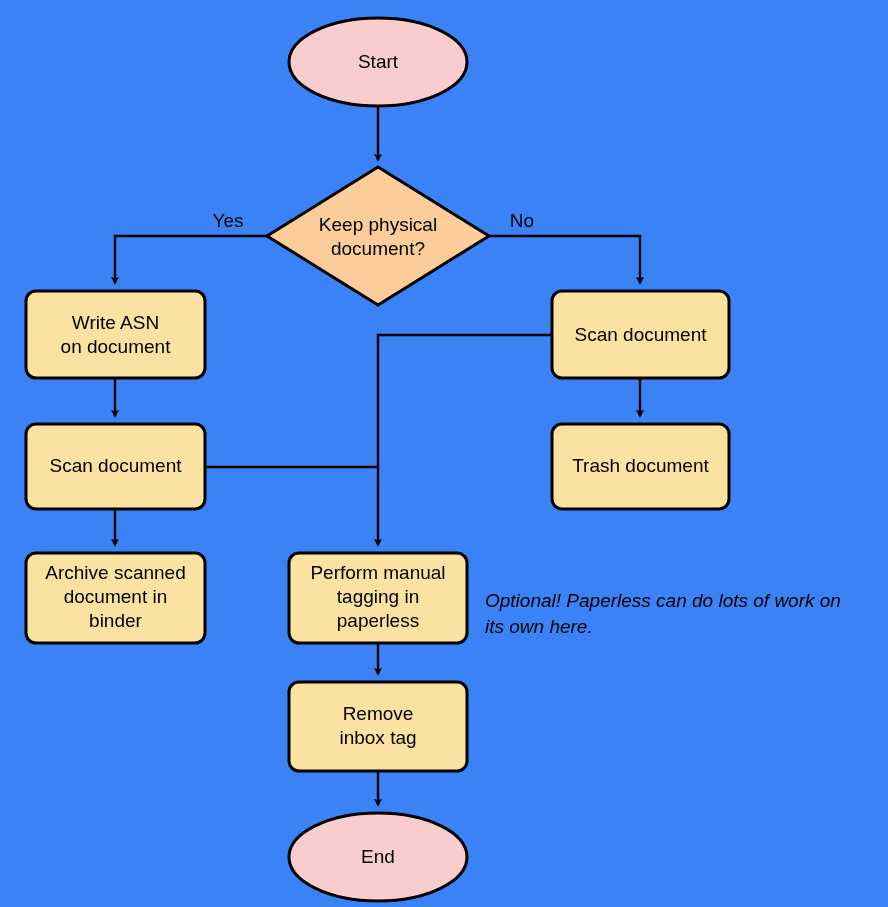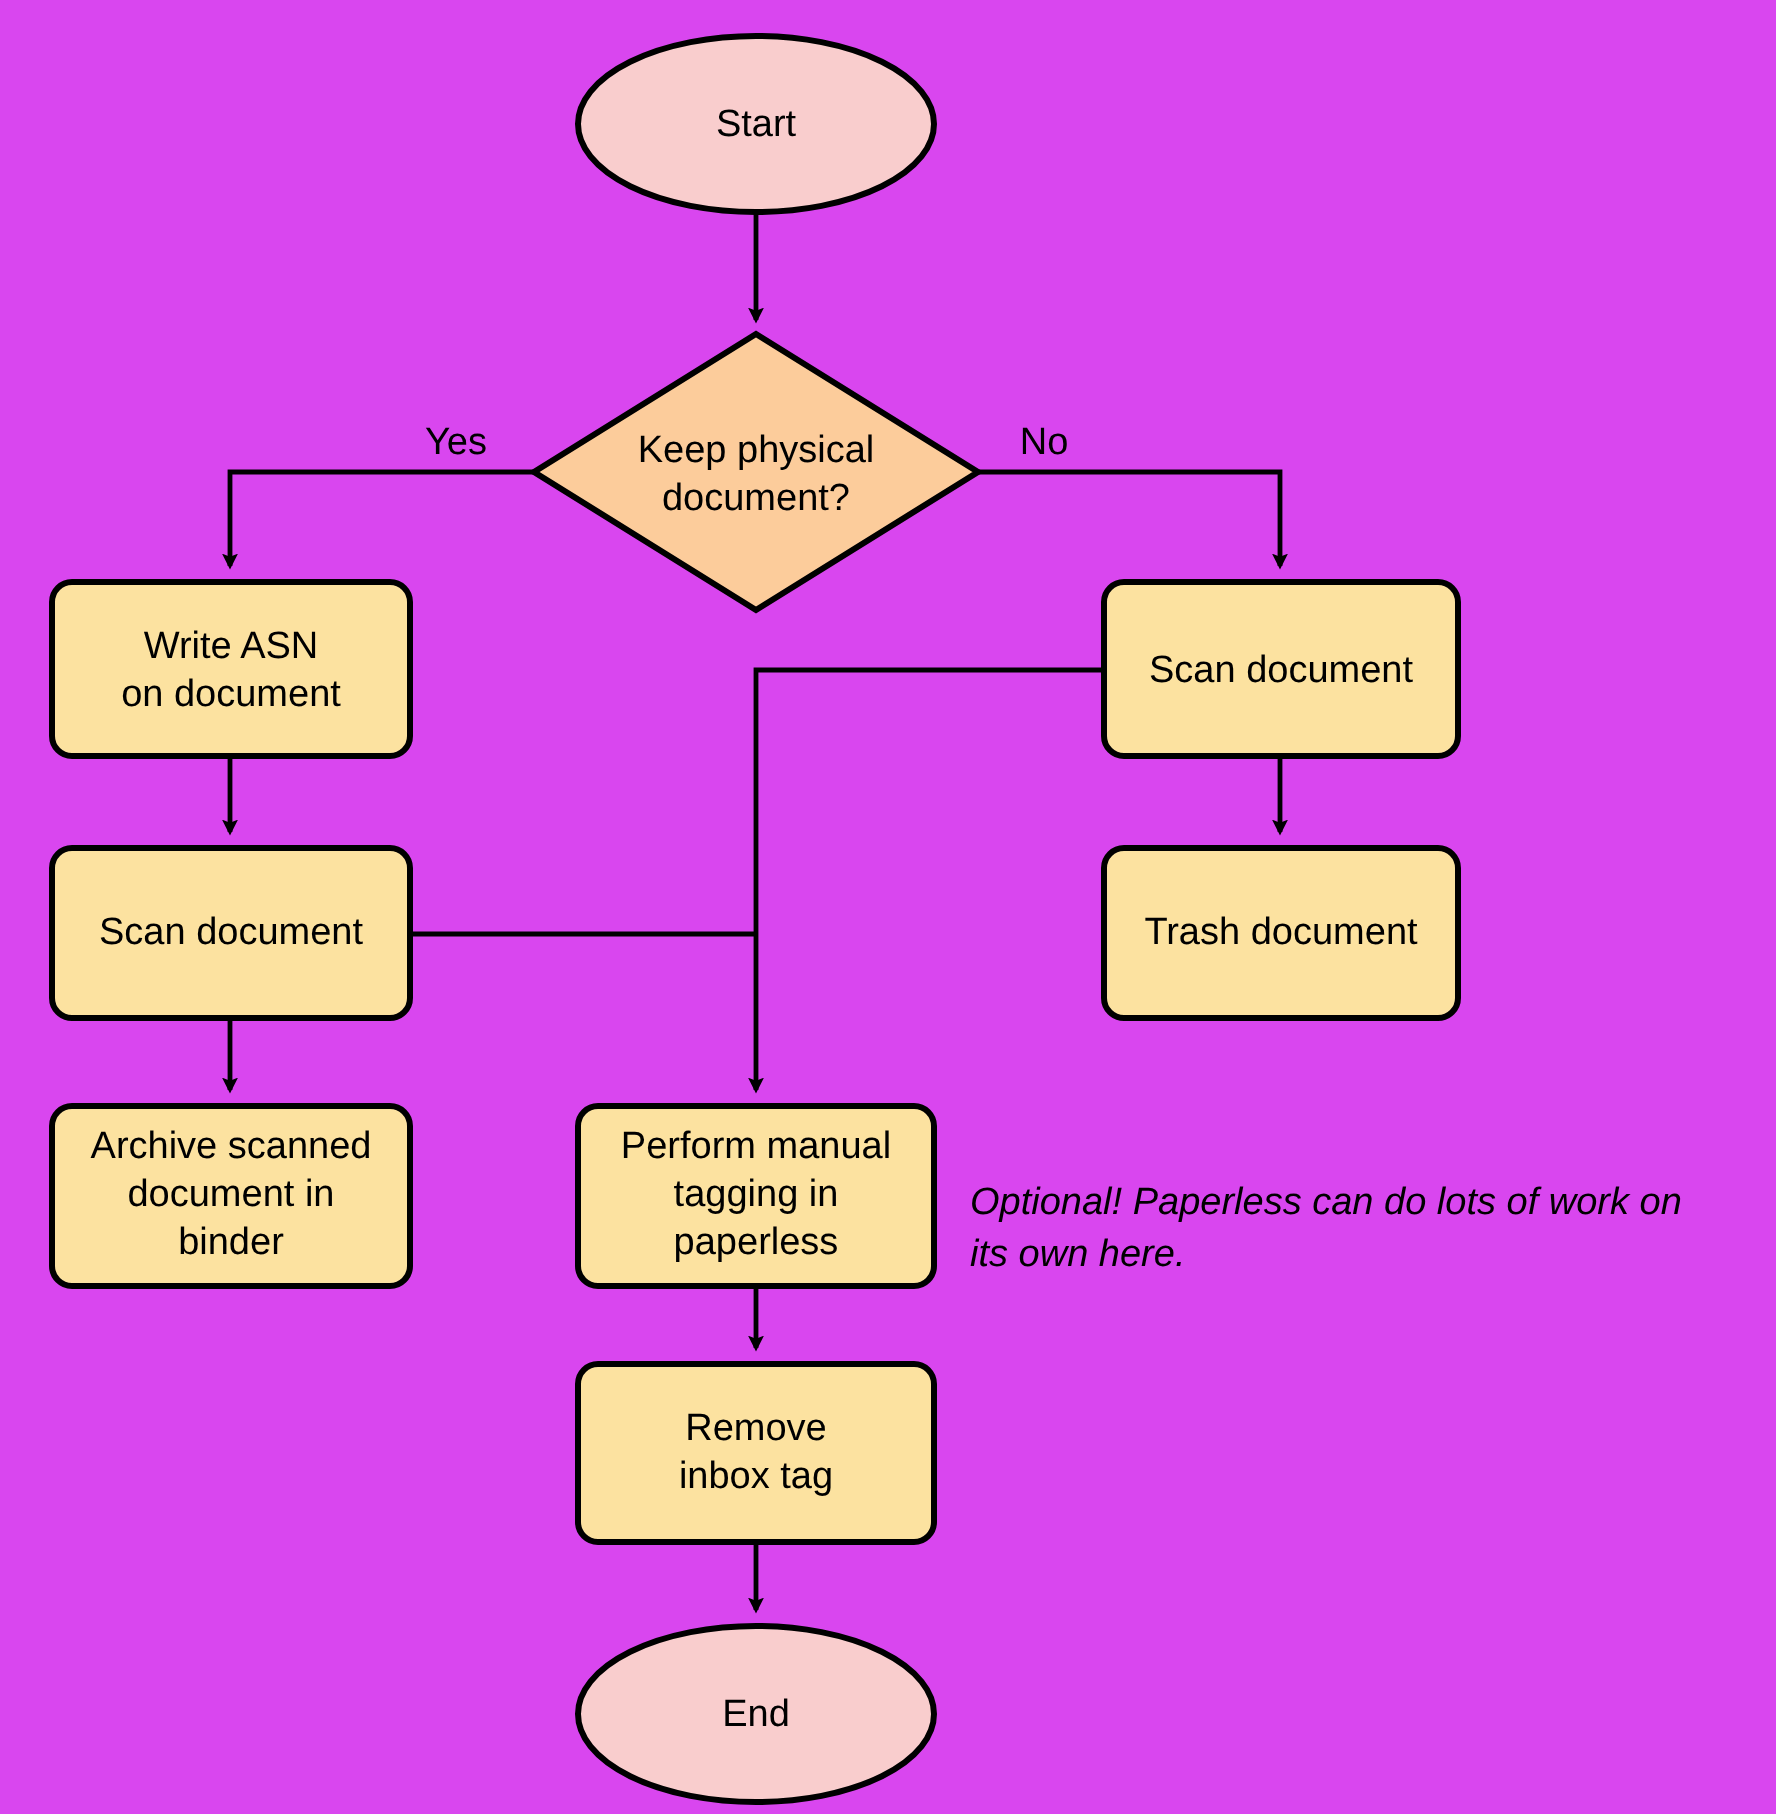--- a/index.html
+++ b/index.html
@@ -11,21 +11,21 @@
   body {
     width: 888px;
     height: 907px;
     font-family: "Liberation Sans", sans-serif;
     overflow: hidden;
   }
   #flowchart-root {
     position: relative;
     width: 888px;
     height: 907px;
-    background: #d946ef;
+    background: #3b82f6;
   }
   svg#flow-svg {
     display: block;
     width: 888px;
     height: 907px;
   }
   .node-shape {
     stroke: #000000;
     stroke-width: 3;
   }

